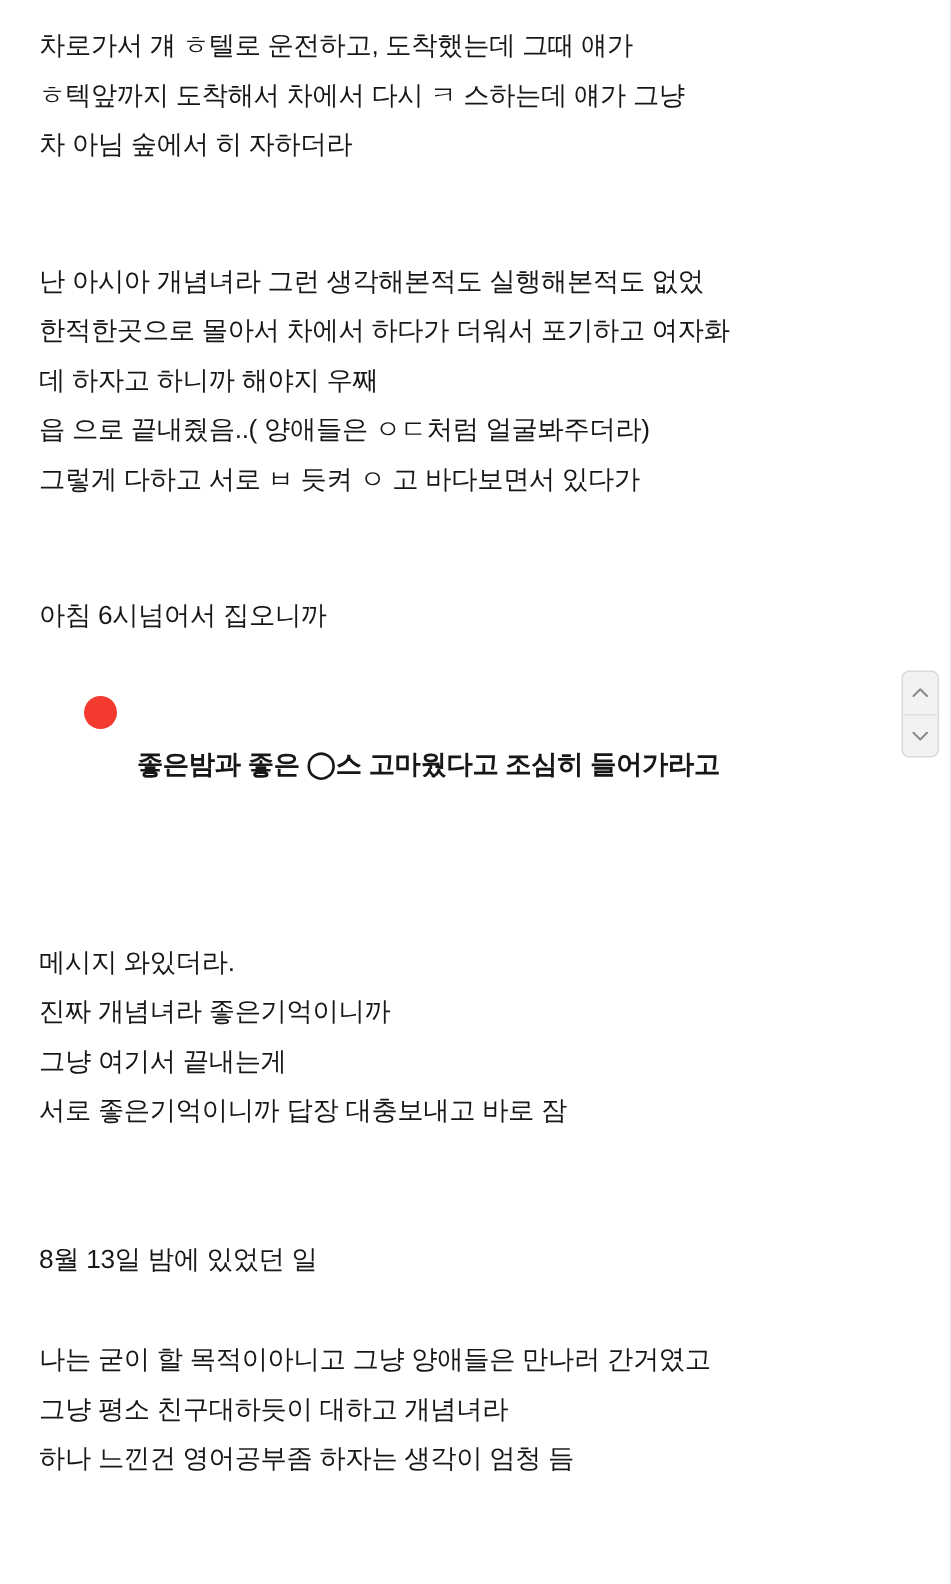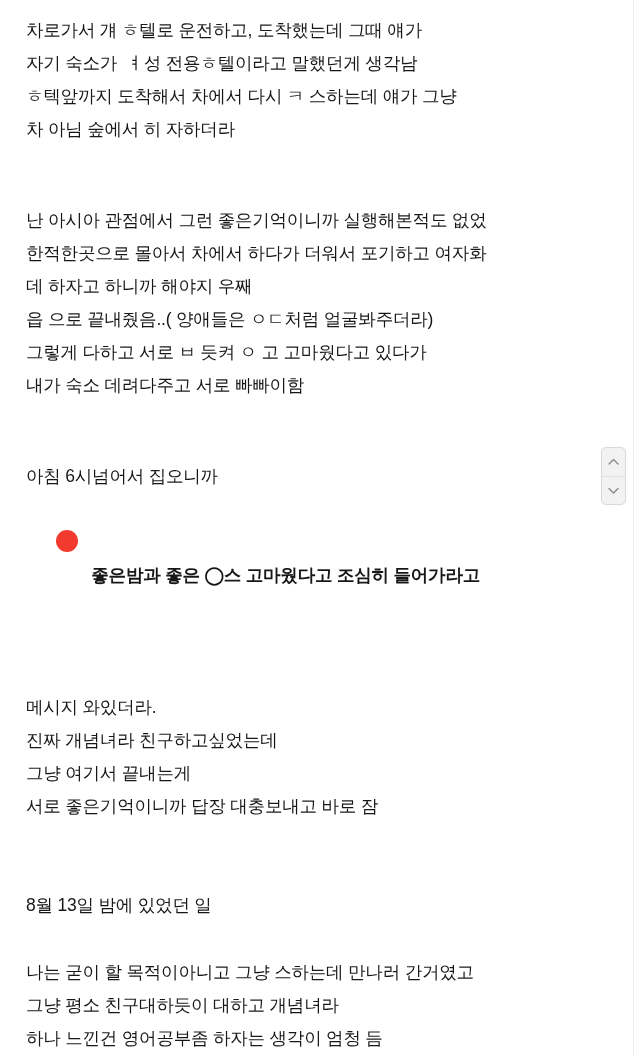--- a/index.html
+++ b/index.html
@@ -96,62 +96,60 @@
     background: #f0f0f0;
   }
 </style>
 </head>
 <body>
 
 <div class="page">
 
   <div class="block">
     <div class="line">차로가서 걔 ㅎ텔로 운전하고, 도착했는데 그때 얘가</div>
-    <div class="line">자기 숙소가  ㅕ성 전용ㅎ텔이라고 말했던게 생각남</div>
     <div class="line">ㅎ텍앞까지 도착해서 차에서 다시 ㅋ 스하는데 얘가 그냥</div>
     <div class="line">차 아님 숲에서 히 자하더라</div>
   </div>
 
   <div class="gap-lg"></div>
 
   <div class="block">
-    <div class="line">난 아시아 관점에서 그런 좋은기억이니까 실행해본적도 없었</div>
+    <div class="line">난 아시아 개념녀라 그런 생각해본적도 실행해본적도 없었</div>
     <div class="line">한적한곳으로 몰아서 차에서 하다가 더워서 포기하고 여자화</div>
     <div class="line">데 하자고 하니까 해야지 우째</div>
     <div class="line">읍 으로 끝내줬음..( 양애들은 ㅇㄷ처럼 얼굴봐주더라)</div>
-    <div class="line">그렇게 다하고 서로 ㅂ 듯켜 ㅇ 고 고마웠다고 있다가</div>
-    <div class="line">내가 숙소 데려다주고 서로 빠빠이함</div>
+    <div class="line">그렇게 다하고 서로 ㅂ 듯켜 ㅇ 고 바다보면서 있다가</div>
   </div>
 
   <div class="gap-lg"></div>
 
   <div class="block">
     <div class="line">아침 6시넘어서 집오니까</div>
     <div class="line">
       <span class="redact-wrap">
         <span>좋은밤과 좋은 ◯스 고마웠다고 조심히 들어가라고</span>
         <span class="redact-dot"></span>
       </span>
     </div>
     <div class="line">메시지 와있더라.</div>
-    <div class="line">진짜 개념녀라 친구하고싶었는데</div>
+    <div class="line">진짜 개념녀라 좋은기억이니까</div>
     <div class="line">그냥 여기서 끝내는게</div>
     <div class="line">서로 좋은기억이니까 답장 대충보내고 바로 잠</div>
   </div>
 
   <div class="gap-xl"></div>
 
   <div class="block">
     <div class="line">8월 13일 밤에 있었던 일</div>
   </div>
 
   <div class="gap-md"></div>
 
   <div class="block">
-    <div class="line">나는 굳이 할 목적이아니고 그냥 스하는데 만나러 간거였고</div>
+    <div class="line">나는 굳이 할 목적이아니고 그냥 양애들은 만나러 간거였고</div>
     <div class="line">그냥 평소 친구대하듯이 대하고 개념녀라</div>
     <div class="line">하나 느낀건 영어공부좀 하자는 생각이 엄청 듬</div>
 
   </div>
 
   <div class="scroll-widget">
     <div class="arrow">
       <svg width="11" height="7" viewBox="0 0 11 7" aria-hidden="true">
         <path d="M1 6 L5.5 1.5 L10 6" fill="none" stroke="#8a8a8a" stroke-width="1.4" stroke-linecap="round" stroke-linejoin="round"></path>
       </svg>

